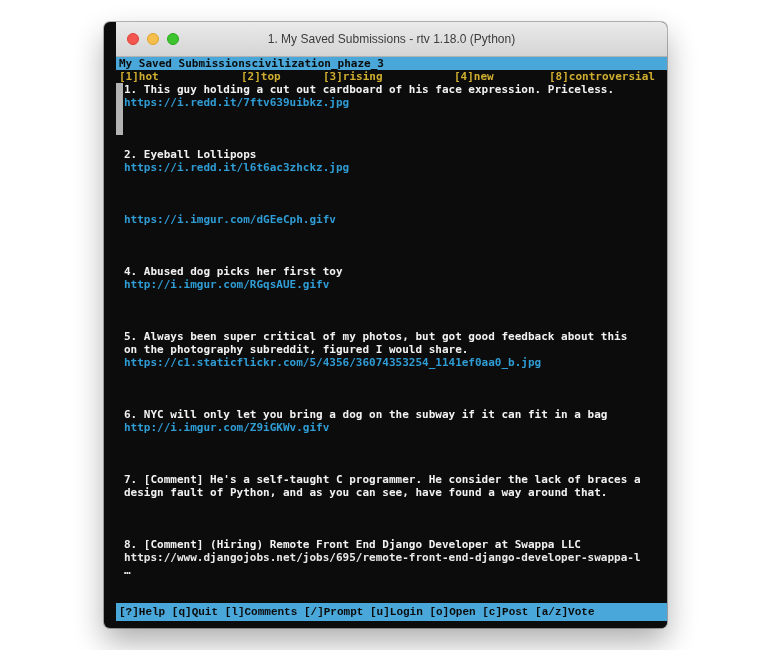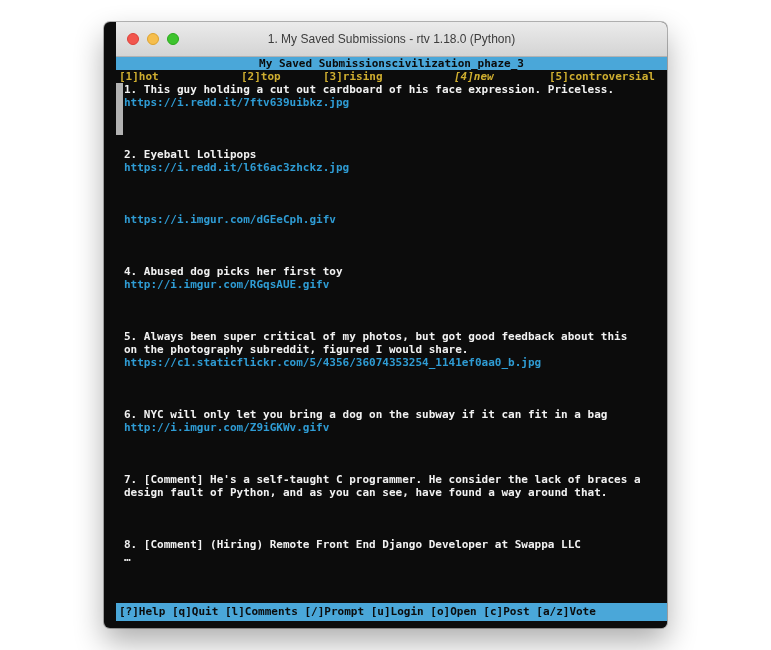--- a/index.html
+++ b/index.html
@@ -25,61 +25,61 @@
   }
   .traffic{position:absolute;left:11px;top:0;height:100%;display:flex;align-items:center;gap:8px;}
   .tl{width:12px;height:12px;border-radius:50%;display:inline-block;box-sizing:border-box;}
   .tl.red{background:#f2564e;border:1px solid #dd4139;}
   .tl.yellow{background:#f6be4d;border:1px solid #dda32f;}
   .tl.green{background:#3ec42e;border:1px solid #2baa1c;}
   
   .terminal{background:#0c0c0c;padding-bottom:7px;font-weight:bold;font-size:11px;}
   .bar{
     background:var(--cyan,#4aa7d9);color:#0b0b0b;height:13px;line-height:13px;
-    padding:0 3px;white-space:pre;display:flex;justify-content:center;
+    padding:0 3px;white-space:pre;display:flex;justify-content:flex-start;
   }
   .bar.footer{height:18px;line-height:18px;display:block;}
   .tabs{position:relative;height:13px;line-height:13px;color:var(--yellow,#cfae30);white-space:pre;}
   .tab{position:absolute;top:0;}
   .tab:nth-of-type(1){left:3px;}
   .tab:nth-of-type(2){left:105px;margin-left:20px;}
   .tab:nth-of-type(3){left:207px;}
-  .tab:nth-of-type(4){left:338px;font-style:italic;}
+  .tab:nth-of-type(4){left:338px;}
   .tab:nth-of-type(5){left:433px;}
   .content{height:520px;overflow:hidden;padding-left:8px;}
   .submission{position:relative;margin-bottom:13px;}
   .submission:last-child{margin-bottom:0;}
   .line{height:13px;line-height:13px;white-space:pre;overflow:hidden;}
   .cursor{position:absolute;left:-8px;top:0;bottom:0;width:7px;background:#b3b3b3;}
   .title-lines .line{color:#f2f2f2;}
   .url .line{color:var(--blue,#2f9cd4);}
   .url.plain .line{color:#e8e8e8;text-decoration:none;}
   .stats{color:#c0c0c0;}
-  .footer .cmd{color:#0b0b0b;}
+  .footer .cmd{color:#0b0b0b;font-family:Liberation Mono, monospace;}
 </style>
 </head>
 <body>
 
 <div class="window">
   <div class="titlebar">
     <span class="traffic">
       <span class="tl red"></span>
       <span class="tl yellow"></span>
       <span class="tl green"></span>
     </span>
     <span class="title">1. My Saved Submissions - rtv 1.18.0 (Python)</span>
   </div>
 
   <div class="terminal">
     <div class="bar header">
       <span>My Saved Submissions</span>
       <span>civilization_phaze_3</span>
     </div>
 
-    <div class="tabs"><span class="tab">[1]hot</span><span class="tab">[2]top</span><span class="tab">[3]rising</span><span class="tab">[4]new</span><span class="tab">[5]controversial</span></div>
+    <div class="tabs"><span class="tab">[1]hot</span><span class="tab">[2]top</span><span class="tab">[3]rising</span><span class="tab">[4]new</span><span class="tab">[8]controversial</span></div>
 
     <div class="content">
   <div class="submission">
     <div class="title-lines">
             <div class="line">1. This guy holding a cut out cardboard of his face expression. Priceless.</div>
           </div>
     <div class="url">
             <div class="line">https://i.redd.it/7ftv639uibkz.jpg</div>
           </div>
     <div class="line stats">
@@ -175,20 +175,21 @@
     <div class="line byline">
       
     </div>
   </div>
 
   <div class="submission">
     <div class="title-lines">
             <div class="line">8. [Comment] (Hiring) Remote Front End Django Developer at Swappa LLC</div>
           </div>
     <div class="url plain">
+            <div class="line">https://www.djangojobs.net/jobs/695/remote-front-end-django-developer-swappa-l</div>
             <div class="line">…</div>
           </div>
 
   </div>
 </div>
 
     <div class="bar footer"><span class="cmd">[?]Help</span> <span class="cmd">[q]Quit</span> <span class="cmd">[l]Comments</span> <span class="cmd">[/]Prompt</span> <span class="cmd">[u]Login</span> <span class="cmd">[o]Open</span> <span class="cmd">[c]Post</span> <span class="cmd">[a/z]Vote</span></div>
   </div>
 </div>
 

